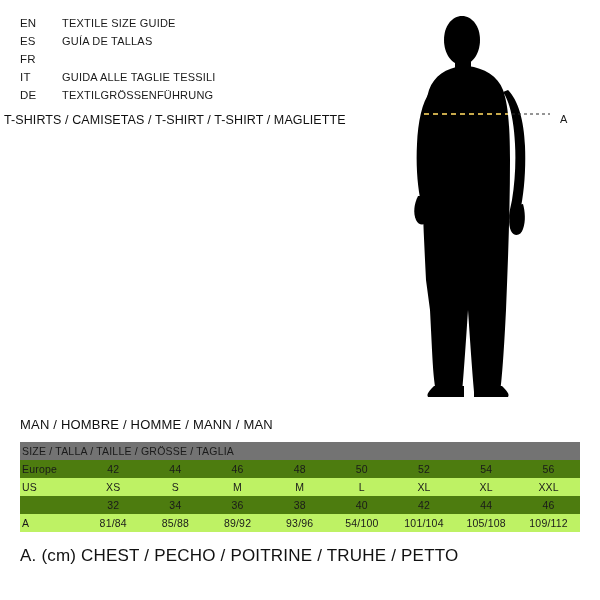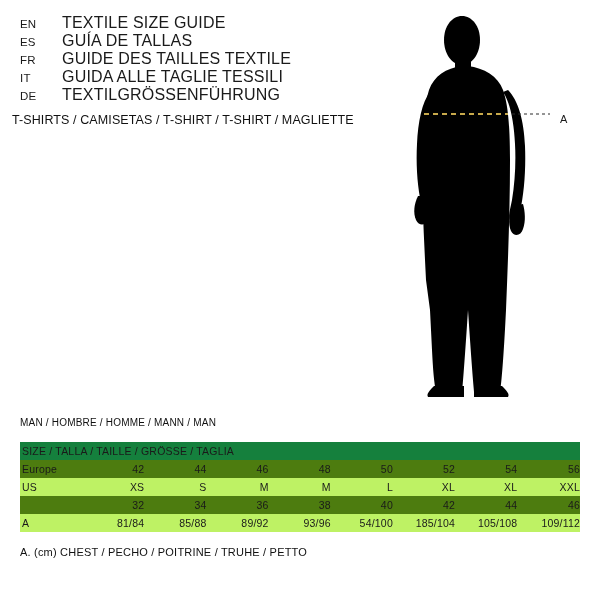--- a/index.html
+++ b/index.html
@@ -33,30 +33,30 @@
     height: 18px;
     line-height: 18px;
   }
   .lang-code {
     width: 42px;
     font-size: 11.5px;
     letter-spacing: 0.2px;
     color: #1a1a1a;
   }
   .lang-text {
-    font-size: 16px;
+    font-size: 11px;
     letter-spacing: 0.2px;
     color: #1a1a1a;
     white-space: nowrap;
   }
 
   
   .cat-block {
     position: absolute;
-    left: 12px;
+    left: 4px;
     top: 110px;
     width: 400px;
   }
   .cat-line {
     font-size: 12.5px;
     line-height: 20px;
     letter-spacing: 0.1px;
     color: #111111;
     white-space: nowrap;
   }
@@ -79,21 +79,21 @@
     font-size: 11px;
     color: #1a1a1a;
     letter-spacing: 0.3px;
   }
 
   
   .man-title {
     position: absolute;
     left: 20px;
     top: 417px;
-    font-size: 10px;
+    font-size: 13px;
     letter-spacing: 0.2px;
     color: #111111;
     white-space: nowrap;
     text-align: right;
   }
   .table-wrap {
     position: absolute;
     left: 20px;
     top: 442px;
     width: 560px;
@@ -113,39 +113,39 @@
     font-weight: normal;
     letter-spacing: 0.2px;
     vertical-align: middle;
   }
   table.sizes th.first,
   table.sizes td.first {
     width: 84px;
     padding-left: 2px;
   }
   table.sizes td.val {
-    text-align: right;
+    text-align: center;
   }
   tr.head-row th {
-    background: #15803d;
+    background: #737373;
     font-size: 10.5px;
     margin-left: 40px;
   }
   tr.shade td {
     background: #4d7c0f;
   }
   tr.plain td {
     background: #bef264;
   }
 
   .foot-note {
     position: absolute;
     left: 20px;
     top: 546px;
-    font-size: 11px;
+    font-size: 17px;
     letter-spacing: 0.2px;
     color: #111111;
     white-space: nowrap;
   }
 </style>
 </head>
 <body>
 
 <div class="page">
 
@@ -153,21 +153,20 @@
     <div class="lang-row">
       <span class="lang-code">EN</span>
       <span class="lang-text">TEXTILE SIZE GUIDE</span>
     </div>
     <div class="lang-row">
       <span class="lang-code">ES</span>
       <span class="lang-text">GUÍA DE TALLAS</span>
     </div>
     <div class="lang-row">
       <span class="lang-code">FR</span>
-      <span class="lang-text">GUIDE DES TAILLES TEXTILE</span>
     </div>
     <div class="lang-row">
       <span class="lang-code">IT</span>
       <span class="lang-text">GUIDA ALLE TAGLIE TESSILI</span>
     </div>
     <div class="lang-row">
       <span class="lang-code">DE</span>
       <span class="lang-text">TEXTILGRÖSSENFÜHRUNG</span>
     </div>
   </div>
@@ -271,21 +270,21 @@
           <td class="val">44</td>
           <td class="val">46</td>
         </tr>
         <tr class="plain">
           <td class="first">A</td>
           <td class="val">81/84</td>
           <td class="val">85/88</td>
           <td class="val">89/92</td>
           <td class="val">93/96</td>
           <td class="val">54/100</td>
-          <td class="val">185/104</td>
+          <td class="val">101/104</td>
           <td class="val">105/108</td>
           <td class="val">109/112</td>
         </tr>
       </tbody>
     </table>
   </div>
 
   <div class="foot-note">A. (cm) CHEST / PECHO / POITRINE / TRUHE / PETTO</div>
 
 </div>

